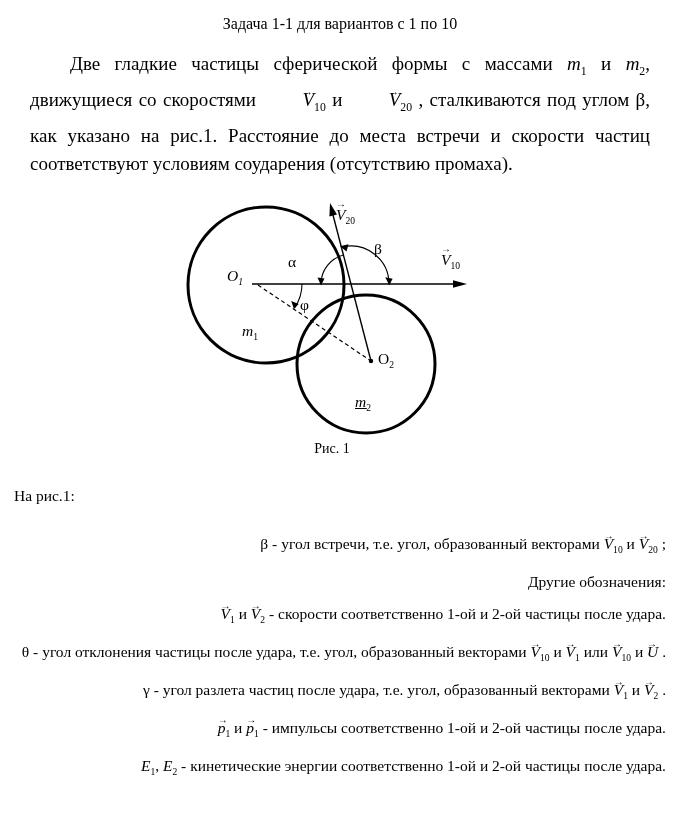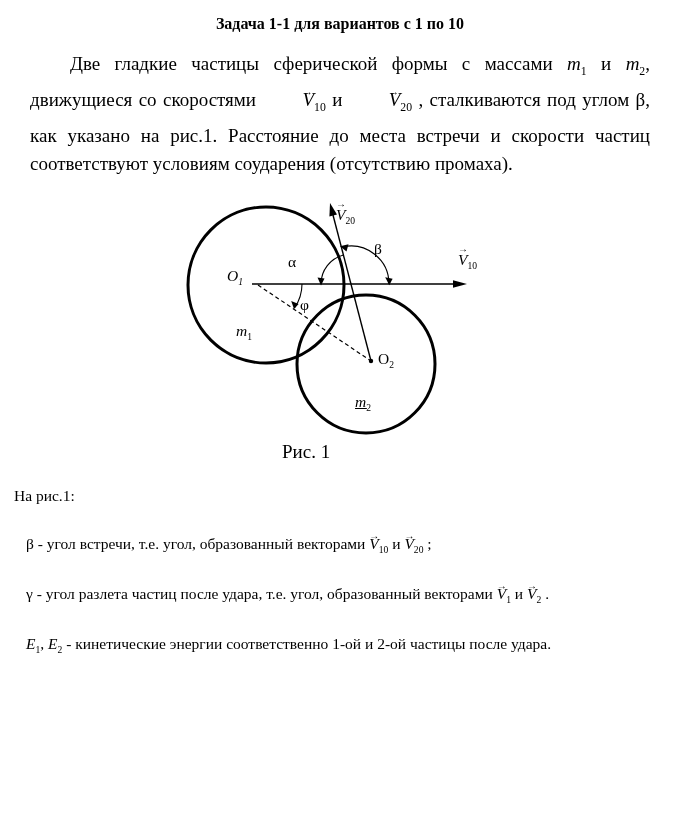--- a/index.html
+++ b/index.html
@@ -4,38 +4,38 @@
 <style>
   html, body { margin: 0; padding: 0; background: #ffffff; }
   body { width: 680px; height: 837px; overflow: hidden; }
   .page {
     width: 680px; height: 837px; box-sizing: border-box;
     padding: 10px 14px 0 14px;
     font-family: "Liberation Serif", serif;
     color: #000; background: #ffffff;
   }
   .title {
-    text-align: center; font-weight: bold; font-size: 16px;
+    text-align: center; font-weight: normal; font-size: 16px;
     line-height: 20px; margin: 4px 0 10px 0;
   }
   .intro {
     font-size: 19px; line-height: 28px; text-align: justify;
     text-indent: 40px; margin: 16px;
   }
   .figure { position: relative; width: 680px; height: 272px; margin: 16px 0 13px -14px; }
   .figure svg { position: absolute; left: 0; top: 0; }
   .fig-label {
     position: absolute; font-size: 15.5px; line-height: 1.15; white-space: nowrap;
   }
   .fig-caption {
     position: absolute; left: 282px; top: 247px; width: 100px;
-    text-align: left; font-size: 19px;
+    text-align: center; font-size: 14px;
   }
   .section-heading { font-size: 15.5px; line-height: 32px; margin: 14px 0 16px 0; }
-  .def { font-size: 15.5px; line-height: 32px; margin: 12px; }
+  .def { font-size: 15.5px; line-height: 32px; margin: 0; text-align: right; }
   .def.indent { text-indent: 40px; }
   sub { font-size: 0.62em; }
   i { font-style: italic; }
   .vec { position: relative; display: inline-block; font-style: italic; }
   .vec::before {
     content: "\2192"; position: absolute; left: 0; top: -8px;
     font-size: 10px; font-style: normal;
   }
 </style>
 </head>
@@ -67,32 +67,36 @@
       <path d="M 341.5 53.2 A 38 38 0 0 1 389 90" fill="none" stroke="#000" stroke-width="1.1"></path>
       <polygon points="340,52.2 348.5,50.2 346.5,57.4" fill="#000"></polygon>
       <polygon points="389.3,91.2 385.2,83.2 392.6,84.8" fill="#000"></polygon>
 
       <path d="M 302 90 A 42 42 0 0 1 294.5 113.9" fill="none" stroke="#000" stroke-width="1.1"></path>
       <polygon points="294,115 291.2,107 298.6,110" fill="#000"></polygon>
     </svg>
 
     <div class="fig-label" style="left:336px; top:12px;"><span class="vec"><i>V</i></span><sub>20</sub></div>
     <div class="fig-label" style="left:374px; top:46px;">β</div>
-    <div class="fig-label" style="left:458px; top:57px;"><span class="vec"><i>V</i></span><sub>10</sub></div>
+    <div class="fig-label" style="left:441px; top:57px;"><span class="vec"><i>V</i></span><sub>10</sub></div>
     <div class="fig-label" style="left:227px; top:73px;font-style:italic;">O<sub>1</sub></div>
     <div class="fig-label" style="left:288px; top:59px;">α</div>
     <div class="fig-label" style="left:300px; top:102px;">φ</div>
     <div class="fig-label" style="left:378px; top:156px;">O<sub>2</sub></div>
-    <div class="fig-label" style="left:236px; top:128px;text-align:center;"><i>m</i><sub>1</sub></div>
+    <div class="fig-label" style="left:242px; top:128px;text-align:center;"><i>m</i><sub>1</sub></div>
     <div class="fig-label" style="left:355px; top:199px;text-decoration:underline;"><i>m</i><sub>2</sub></div>
 
     <div class="fig-caption">Рис. 1</div>
   </div>
 
   <p class="section-heading">На рис.1:</p>
 
   <div class="defs">
     <p class="def">β - угол встречи, т.е. угол, образованный векторами <span class="vec"><i>V</i></span><sub>10</sub> и <span class="vec"><i>V</i></span><sub>20</sub> ;</p>
+    <p class="def indent">Другие обозначения:</p>
+    <p class="def"><span class="vec"><i>V</i></span><sub>1</sub> и <span class="vec"><i>V</i></span><sub>2</sub> - скорости соответственно 1-ой и 2-ой частицы после удара.</p>
+    <p class="def">θ - угол отклонения частицы после удара, т.е. угол, образованный векторами <span class="vec"><i>V</i></span><sub>10</sub> и <span class="vec"><i>V</i></span><sub>1</sub> или <span class="vec"><i>V</i></span><sub>10</sub> и <span class="vec"><i>U</i></span> .</p>
     <p class="def">γ - угол разлета частиц после удара, т.е. угол, образованный векторами <span class="vec"><i>V</i></span><sub>1</sub> и <span class="vec"><i>V</i></span><sub>2</sub> .</p>
+    <p class="def"><span class="vec"><i>p</i></span><sub>1</sub> и <span class="vec"><i>p</i></span><sub>1</sub> - импульсы соответственно 1-ой и 2-ой частицы после удара.</p>
     <p class="def"><i>E</i><sub>1</sub>, <i>E</i><sub>2</sub> - кинетические энергии соответственно 1-ой и 2-ой частицы после удара.</p>
   </div>
 
 </div>
 
 </body></html>

